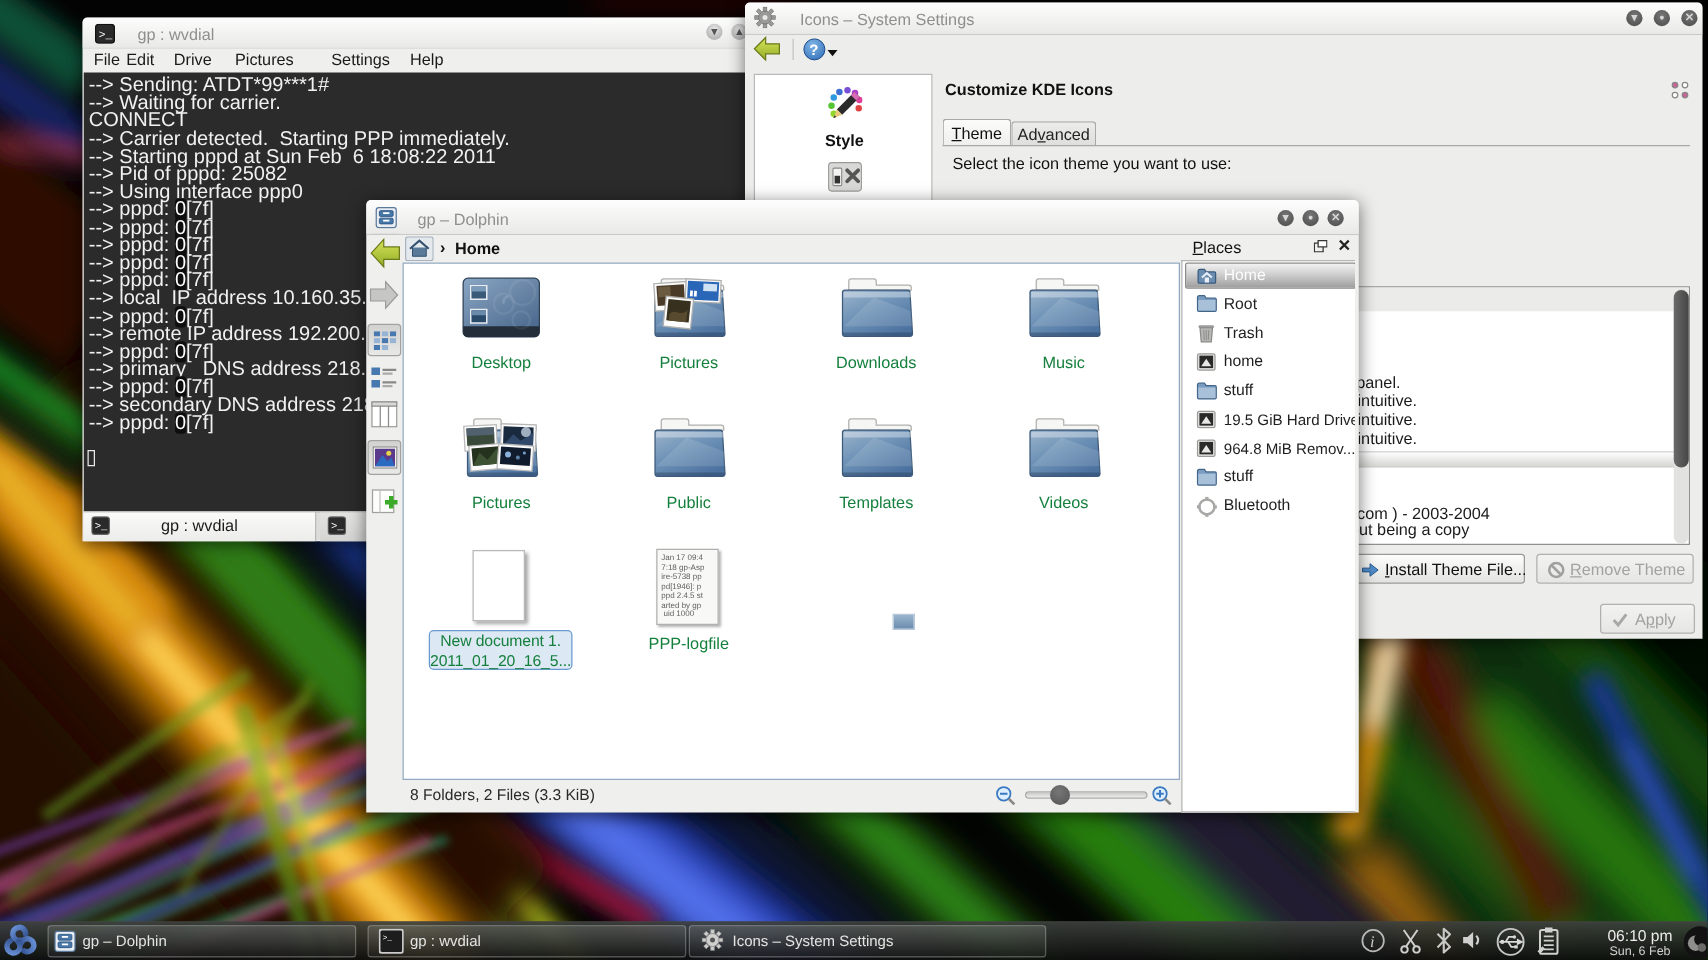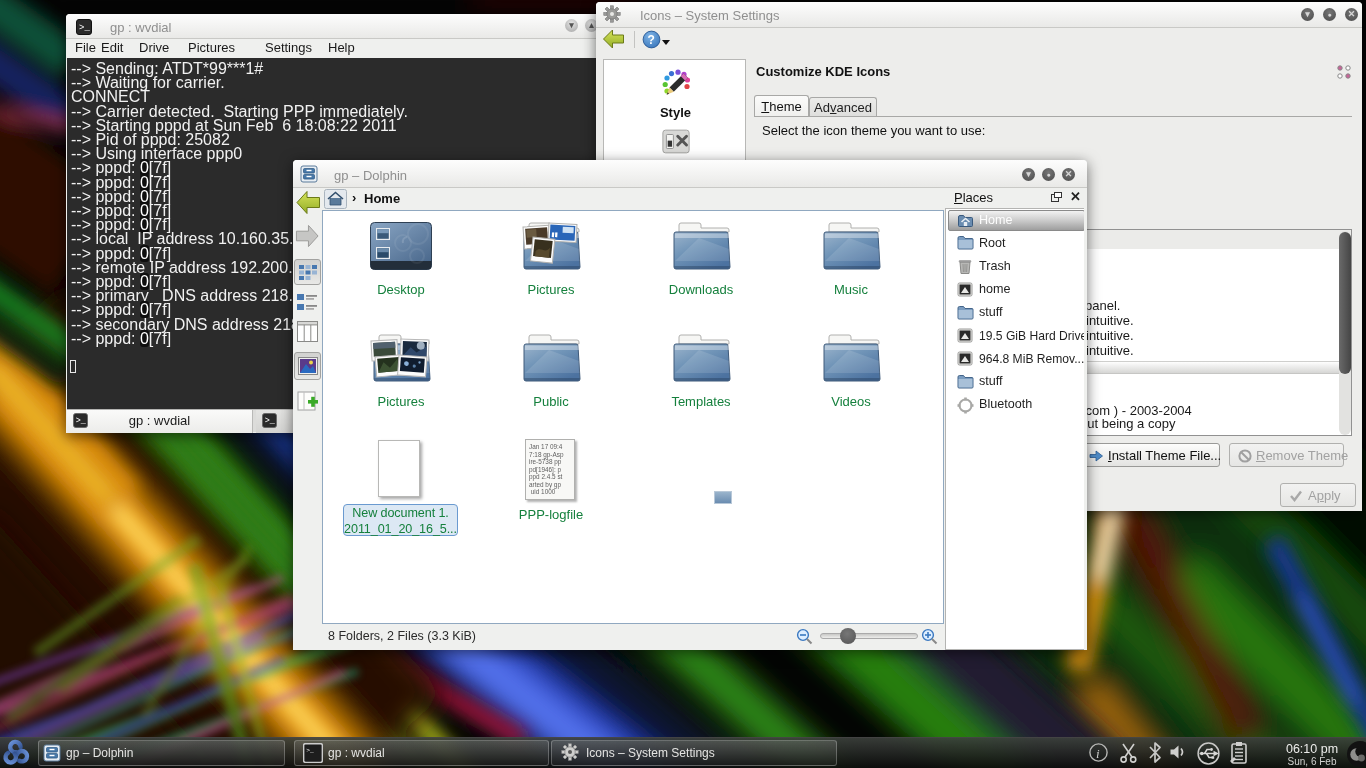--- a/index.html
+++ b/index.html
@@ -283,21 +283,21 @@
     <div class="abs" style="left:578px;top:1px;width:12px;height:204px;background:#e2e2e0;border-radius:6px;"></div>
     <div class="abs" style="left:578px;top:2px;width:12px;height:142px;background:linear-gradient(90deg,#6a6a6a,#454545);border-radius:6px;"></div>
   </div>
 
   <div class="abs" style="left:483px;top:441px;width:141px;height:24px;background:linear-gradient(#fdfdfc,#e3e3e1);border:1px solid #9a9a98;border-radius:3px;">
     <svg class="abs" style="left:9px;top:5px" width="15" height="14" viewBox="0 0 15 14">
         <path d="M1 5.5 L7 5.5 L7 2 L13.5 7 L7 12 L7 8.5 L1 8.5 Z" fill="#4f8cc8" stroke="#2a5a92" stroke-width="0.8"></path>
       </svg>
     <span class="abs" style="left:28px;top:4px;font-size:13px;color:#111;white-space:nowrap;"><u>I</u>nstall Theme File...</span>
   </div>
-  <div class="abs" style="left:633px;top:441px;width:115px;height:24px;background:linear-gradient(#f2f2f1,#e6e6e4);border:1px solid #b0b0ae;border-radius:3px;text-align:right;">
+  <div class="abs" style="left:633px;top:441px;width:126px;height:24px;background:linear-gradient(#f2f2f1,#e6e6e4);border:1px solid #b0b0ae;border-radius:3px;text-align:right;">
     <svg class="abs" style="left:8px;top:5px" width="14" height="14" viewBox="0 0 14 14">
         <circle cx="7" cy="7" r="5.6" fill="none" stroke="#a0a0a0" stroke-width="2"></circle>
         <line x1="3.2" y1="3.2" x2="10.8" y2="10.8" stroke="#a0a0a0" stroke-width="2"></line>
       </svg>
     <span class="abs" style="left:26px;top:4px;font-size:13px;color:#a2a2a2;white-space:nowrap;"><u>R</u>emove Theme</span>
   </div>
   <div class="abs" style="left:684px;top:481px;width:76px;height:24px;background:linear-gradient(#f2f2f1,#e6e6e4);border:1px solid #b0b0ae;border-radius:3px;">
     <svg class="abs" style="left:8px;top:6px" width="14" height="12" viewBox="0 0 14 12">
         <path d="M2 6 L5.5 10 L12 1.5" fill="none" stroke="#a8a8a8" stroke-width="2.4"></path>
       </svg>

